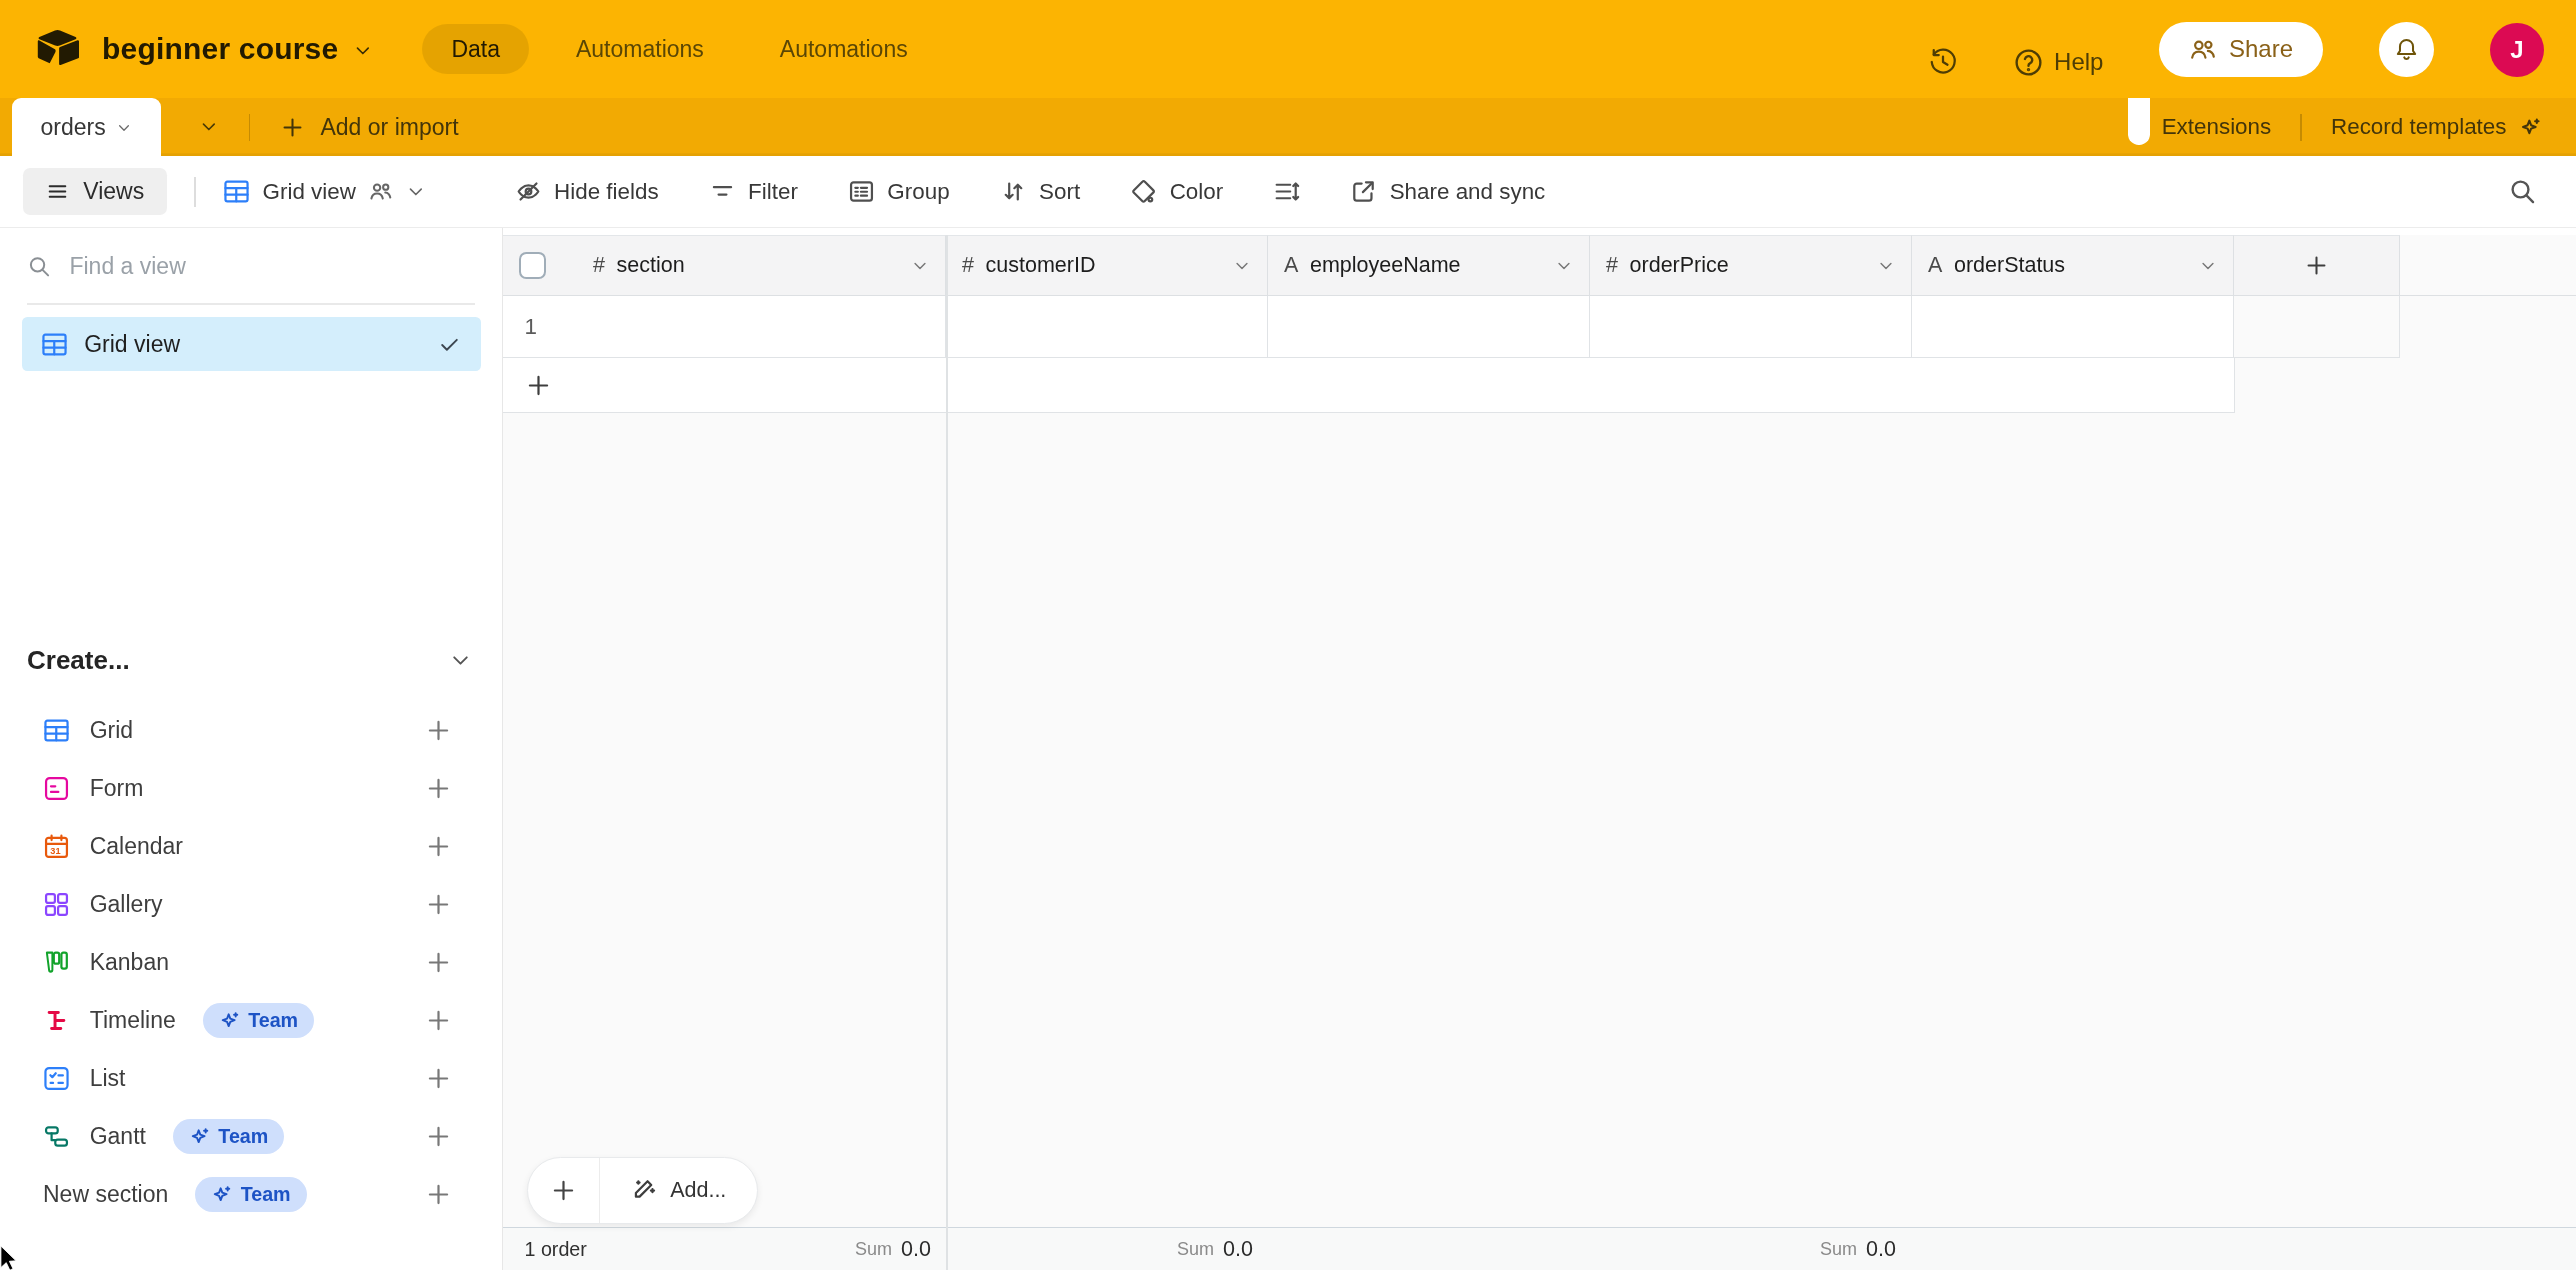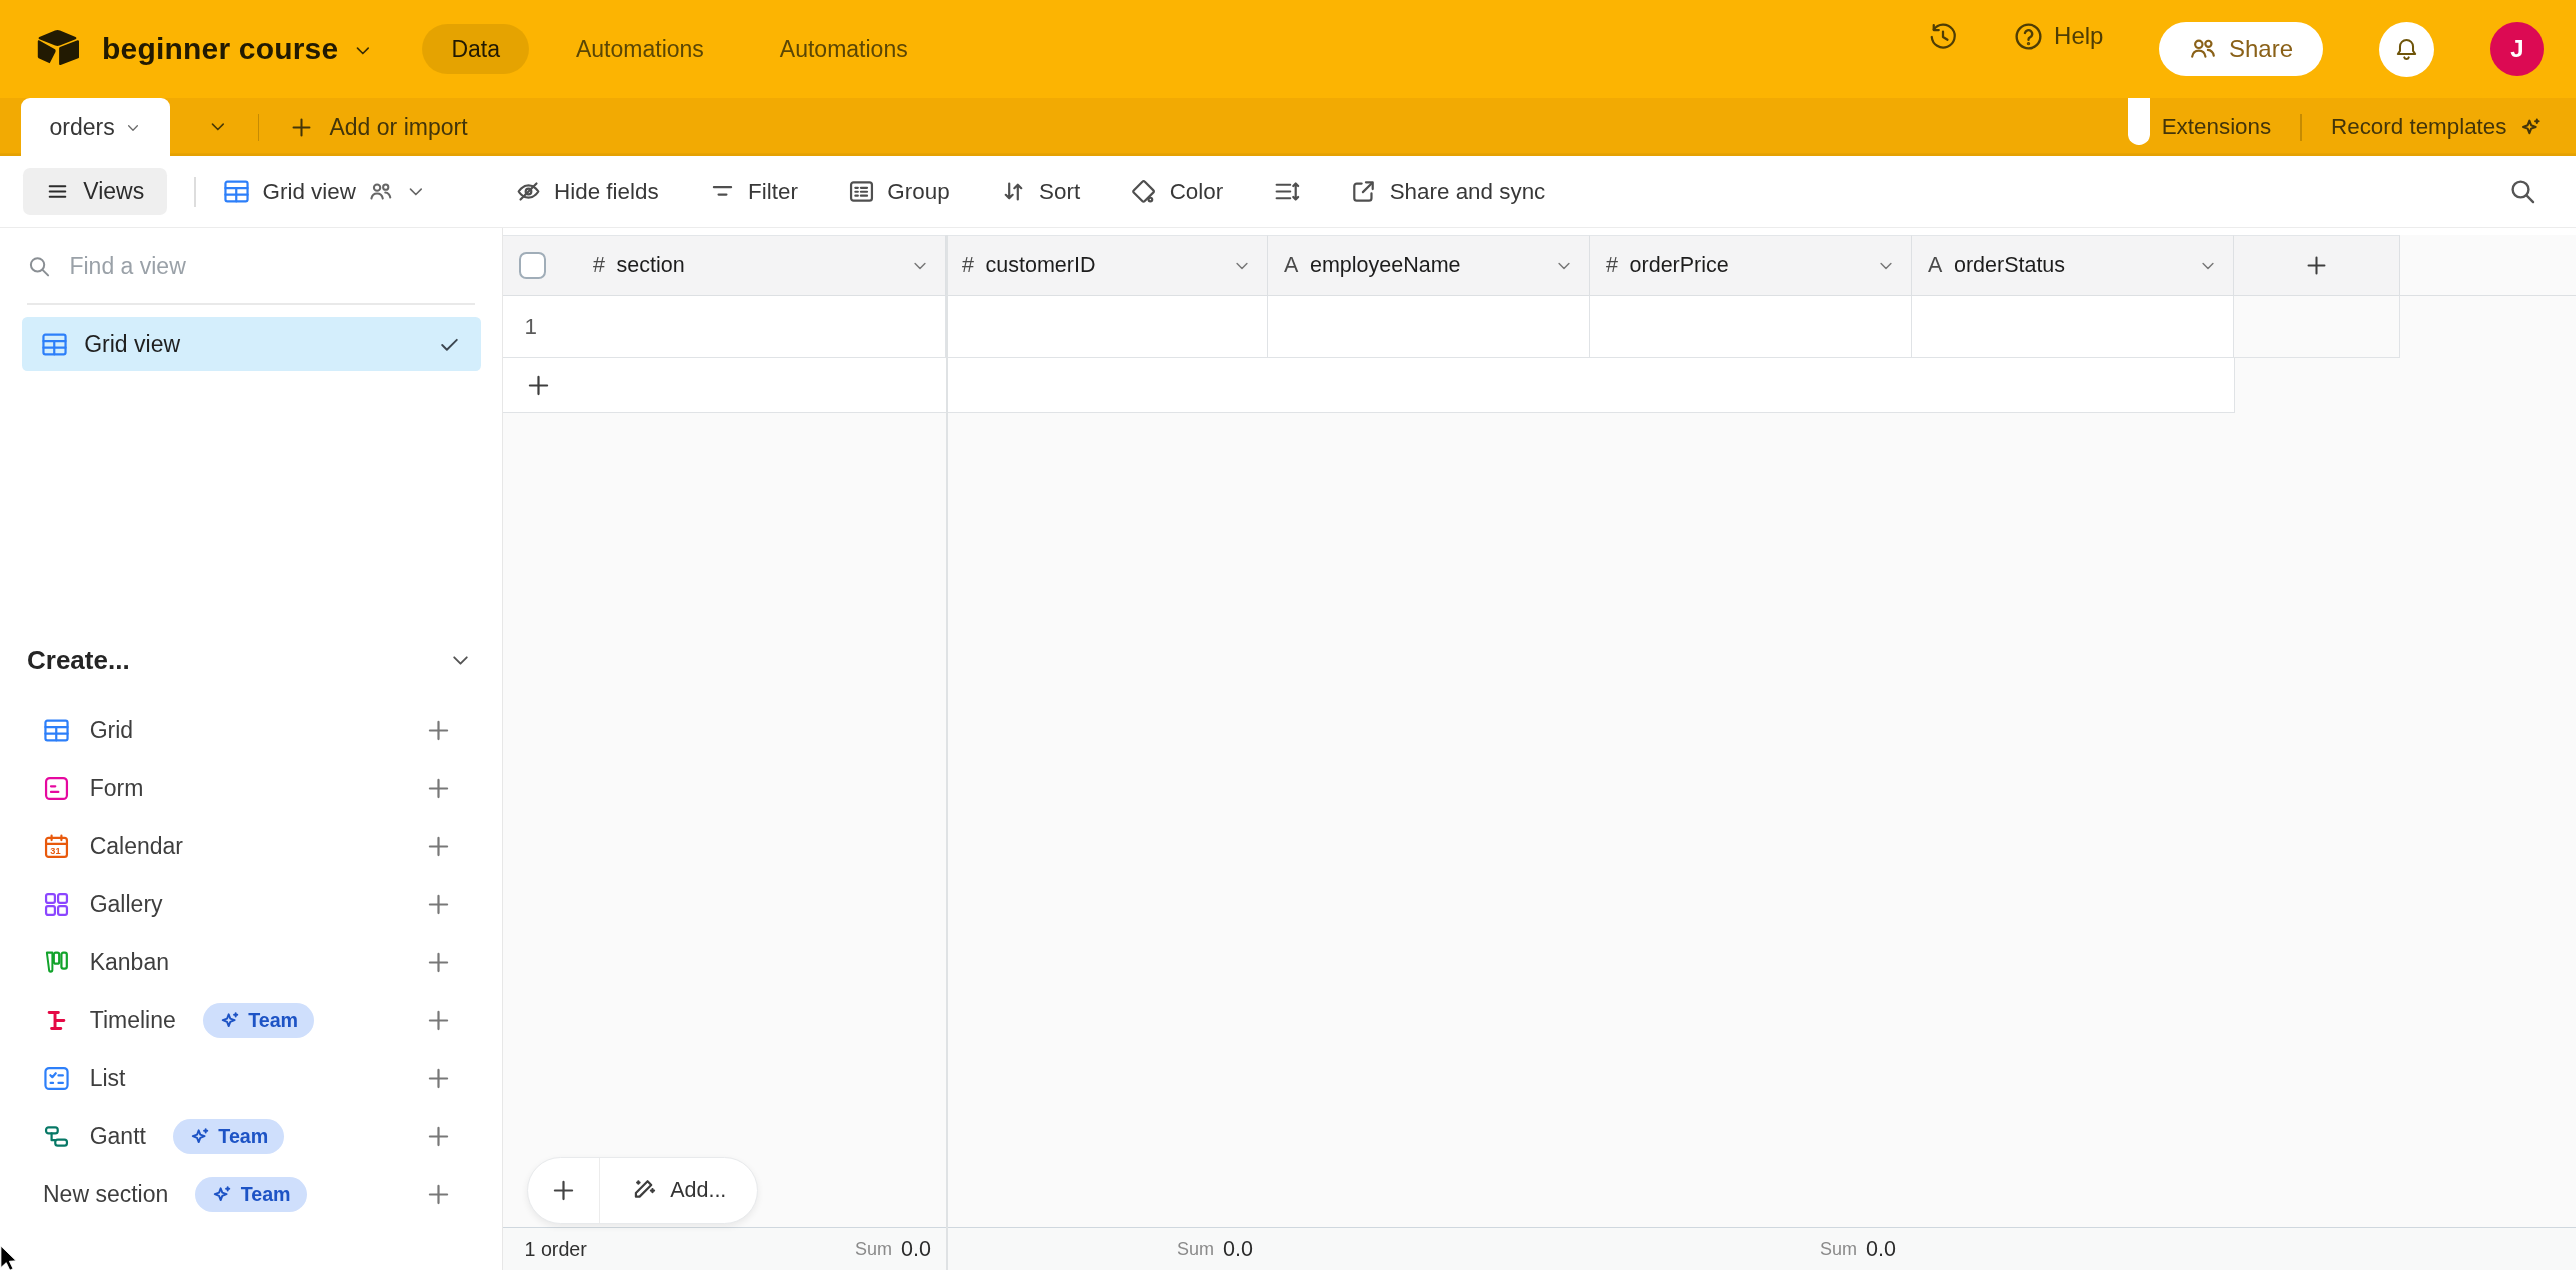--- a/index.html
+++ b/index.html
@@ -8,30 +8,30 @@
   svg.ic{fill:none;stroke:currentColor;stroke-width:1.8;stroke-linecap:round;stroke-linejoin:round;display:block}
 
   
   .topbar{height:98px;background:#fcb402;display:flex;align-items:center;padding:0 32px 0 36px}
   .logo{color:#221a02;margin-right:23px}
   .base-title{font-size:30px;font-weight:700;color:#221a02;letter-spacing:0.2px}
   .title-chev{color:#3a2d04;margin-left:14.3px;margin-top:3.6px}
   .top-nav{display:flex;align-items:center;gap:18px;margin-left:50px}
   .nav-item{font-size:23px;font-weight:500;color:#5a4605;padding:11.6px 29px;border-radius:894px;cursor:pointer}
   .nav-item.active{background:rgba(0,0,0,.09);color:#211903}
-  .top-right{margin-left:auto;display:flex;align-items:flex-start;gap:56px}
+  .top-right{margin-left:auto;display:flex;align-items:flex-end;gap:56px}
   .hist{color:#4e3d05}
   .help{display:flex;align-items:center;gap:10.7px;color:#4e3d05;font-size:24px}
   .share-pill{display:flex;align-items:center;gap:12.5px;background:#fff;border-radius:894px;padding:13.4px 30px;color:#8a6118;font-size:24px;font-weight:500}
   .bell-circle{width:55px;height:55px;border-radius:50%;background:#fff;display:flex;align-items:center;justify-content:center;color:#6e5409}
   .avatar{width:54px;height:54px;border-radius:50%;background:#dc0a53;color:#fff;font-size:24px;font-weight:600;display:flex;align-items:center;justify-content:center}
 
   
   .tabbar{position:relative;height:58px;background:#f2aa03;display:flex;align-items:center;box-shadow:inset 0 -2.7px 0 rgba(0,0,0,.05)}
-  .table-tab{margin-left:21px;width:149px;height:58px;background:#fff;border-radius:9px 9px 0 0;display:flex;align-items:center;justify-content:center;gap:10.7px;font-size:23px;font-weight:500;color:#363636}
+  .table-tab{margin-left:12px;width:149px;height:58px;background:#fff;border-radius:9px 9px 0 0;display:flex;align-items:center;justify-content:center;gap:10.7px;font-size:23px;font-weight:500;color:#363636}
   .table-tab .chev{color:#6b6b6b;margin-top:2.7px}
   .tab-chev-btn{margin-left:38px;color:#4a3a06}
   .tab-sep{width:1.8px;height:27px;background:rgba(0,0,0,.18);margin:0 30px}
   .add-import{display:flex;align-items:center;gap:15px;color:#43350a;font-size:23px}
   .tab-right{margin-left:auto;display:flex;align-items:center;gap:29px;margin-right:34px;color:#43350a;font-size:22.4px}
   .tab-right .grp{display:flex;align-items:center;gap:12.5px}
   .tab-notch{position:absolute;left:2128px;top:0;width:21.5px;height:47px;background:#fff;border-radius:0 0 10.7px 10.7px}
 
   
   .toolbar{height:72px;display:flex;align-items:center;padding-left:23px;border-bottom:1.8px solid #ececec;background:#fff}

